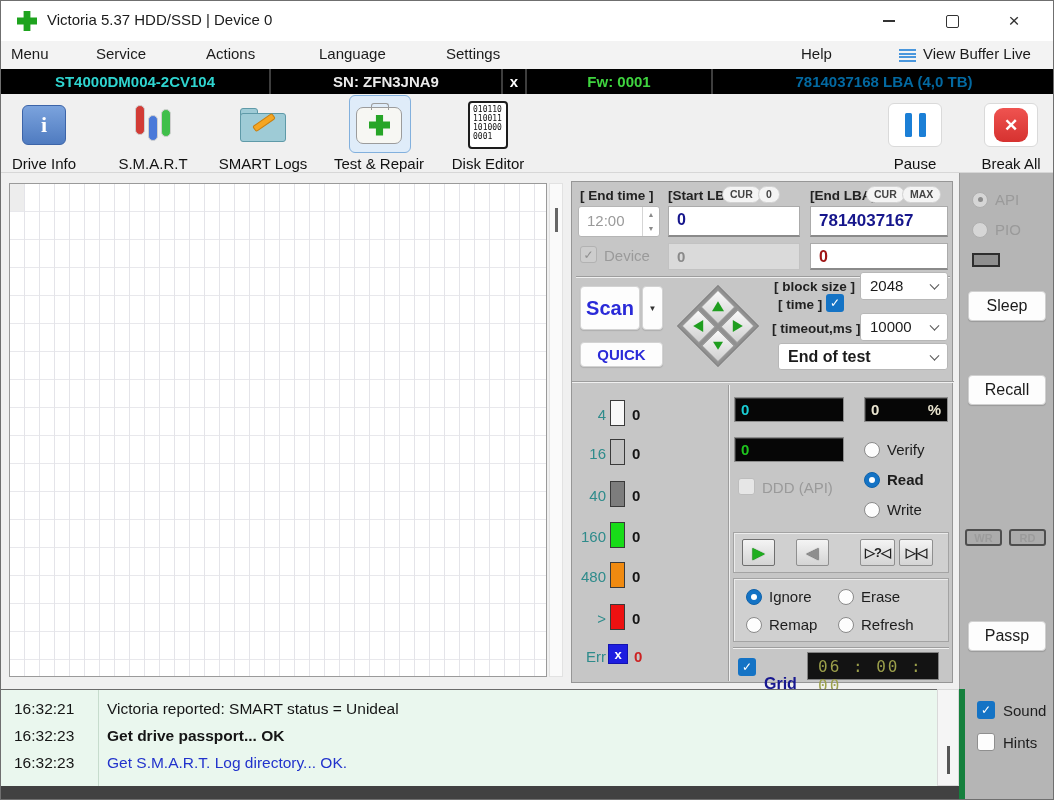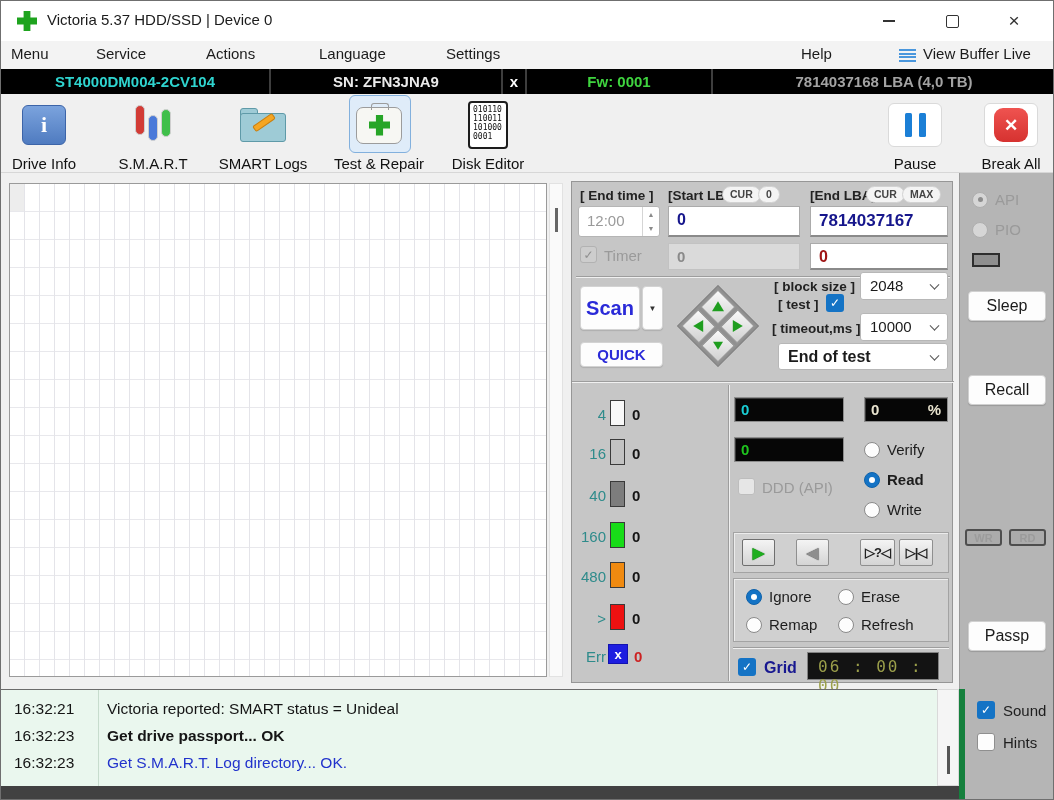--- a/index.html
+++ b/index.html
@@ -114,21 +114,21 @@
     color:#fff;font-weight:bold;font-size:13px;border:1px solid #1212b0;}
   .lcd{position:absolute;background:#060606;border:1px solid #8c8c8c;box-shadow:inset 1px 1px 0 #3a3a3a;
     font-weight:bold;font-size:15px;padding:3px 6px 0 6px;}
   .group{position:absolute;background:#d0d0d0;border:1px solid #a3a3a3;box-shadow:inset 1px 1px 0 #ececec;}
   .tpb{position:absolute;top:6px;height:27px;background:linear-gradient(#f4f4f4,#d4d4d4);border:1px solid #8f8f8f;border-radius:2px;
     display:flex;align-items:center;justify-content:center;font-size:13px;font-weight:bold;color:#222;}
   .glyph-play::before{content:"▶";color:#1fae1f;font-size:15px;text-shadow:0 0 1px #0a550a;}
   .glyph-back::before{content:"◀";color:#8e8e8e;font-size:15px;text-shadow:0 0 1px #444;}
   .glyph-seek::before{content:"▷?◁";letter-spacing:-1px;}
   .glyph-step::before{content:"▷|◁";letter-spacing:-1px;}
-  .grid-lbl{position:absolute;font-weight:bold;font-size:16px;color:#181890;}
+  .grid-lbl{position:absolute;font-weight:bold;font-size:16px;color:#181890;margin-top:16px;}
   .lcd-timer{position:absolute;background:#0a0a0a;border:1px solid #7f7f7f;color:#999d44;font-family:"DejaVu Sans Mono",monospace;
     font-size:16px;letter-spacing:2px;padding:4px 0 0 10px;opacity:.95;}
 
   
   .sidebar{position:absolute;left:958px;top:172px;width:96px;height:516px;background:#b5b5b5;border-left:1px solid #9a9a9a;}
   .side-btn{position:absolute;left:8px;width:78px;height:30px;background:#fdfdfd;border:1px solid #d0d0d0;border-radius:4px;
     display:flex;align-items:center;justify-content:center;font-size:16px;color:#1b1b1b;box-shadow:0 1px 1px rgba(0,0,0,.15);}
   .mini-btn{position:absolute;width:37px;height:17px;background:#ababab;border:2px solid #4e4e4e;border-radius:3px;
     display:flex;align-items:center;justify-content:center;font-size:11px;font-weight:bold;color:#9b9b9b;}
   .led{position:absolute;left:12px;top:80px;width:28px;height:14px;background:#8f8f8f;border:2px solid #2e2e2e;}
@@ -176,21 +176,21 @@
         <i></i>
       </span>
     <span class="menu-item" style="left:922px">View Buffer Live</span>
   </div>
 
   <div class="devbar">
     <div class="devseg" style="width:270px;color:#2fd4cf">ST4000DM004-2CV104</div>
     <div class="devseg" style="width:232px;color:#eaeaea">SN: ZFN3JNA9</div>
     <div class="devseg" style="width:24px;color:#fff;font-weight:bold">x</div>
     <div class="devseg" style="width:186px;color:#3fd43f">Fw: 0001</div>
-    <div class="devseg" style="flex:1;color:#a3a3a3">7814037168 LBA (4,0 TB)</div>
+    <div class="devseg" style="flex:1;color:#0369a1">7814037168 LBA (4,0 TB)</div>
   </div>
 
   <div class="toolbar">
     <div class="tbtn" style="left:7px;width:72px">
       <div class="ic">
           <div class="ic-driveinfo">i</div>
         </div>
       <div>Drive Info</div>
     </div>
     <div class="tbtn" style="left:112px;width:80px">
@@ -272,21 +272,21 @@
       <span class="val">12:00</span>
       <span class="btns">
           <span>▲</span>
           <span>▼</span>
         </span>
     </div>
     <div class="field navy" style="left:96px;top:24px;width:132px;height:31px">0</div>
     <div class="field navy" style="left:238px;top:24px;width:138px;height:31px;font-size:17px">7814037167</div>
 
     <div class="cb dison" style="position:absolute;left:8px;top:64px;width:17px;height:17px"></div>
-    <span style="position:absolute;left:32px;top:65px;color:#9a9a9a;font-size:15px">Timer</span>
+    <span style="position:absolute;left:32px;top:65px;color:#9a9a9a;font-size:15px">Device</span>
     <div class="field dis" style="left:96px;top:61px;width:132px;height:27px;font-weight:bold;font-size:15px">0</div>
     <div class="field dred" style="left:238px;top:61px;width:138px;height:27px">0</div>
 
     <div class="hsep" style="left:4px;top:94px;width:374px"></div>
 
     <div class="btn blue-b" style="left:8px;top:104px;width:60px;height:44px;font-size:20px">Scan</div>
     <div class="btn" style="left:70px;top:104px;width:21px;height:44px;font-size:8px;color:#333">▼</div>
     <div class="btn blue-b" style="left:8px;top:160px;width:83px;height:25px;font-size:15px">QUICK</div>
 
     <div class="dpad">
@@ -298,21 +298,21 @@
         </div>
       <div class="dcell">
           <span class="da da-left"></span>
         </div>
       <div class="dcell">
           <span class="da da-down"></span>
         </div>
     </div>
 
     <span class="plabel" style="left:202px;top:97px">[ block size ]</span>
-    <span class="plabel" style="left:206px;top:115px">[ test ]</span>
+    <span class="plabel" style="left:206px;top:115px">[ time ]</span>
     <div class="cb on" style="position:absolute;left:254px;top:112px"></div>
     <div class="dd" style="left:288px;top:90px;width:88px;height:28px">
       <span>2048</span>
       <span class="chev"></span>
     </div>
     <span class="plabel" style="left:200px;top:139px">[ timeout,ms ]</span>
     <div class="dd" style="left:288px;top:131px;width:88px;height:28px">
       <span>10000</span>
       <span class="chev"></span>
     </div>

